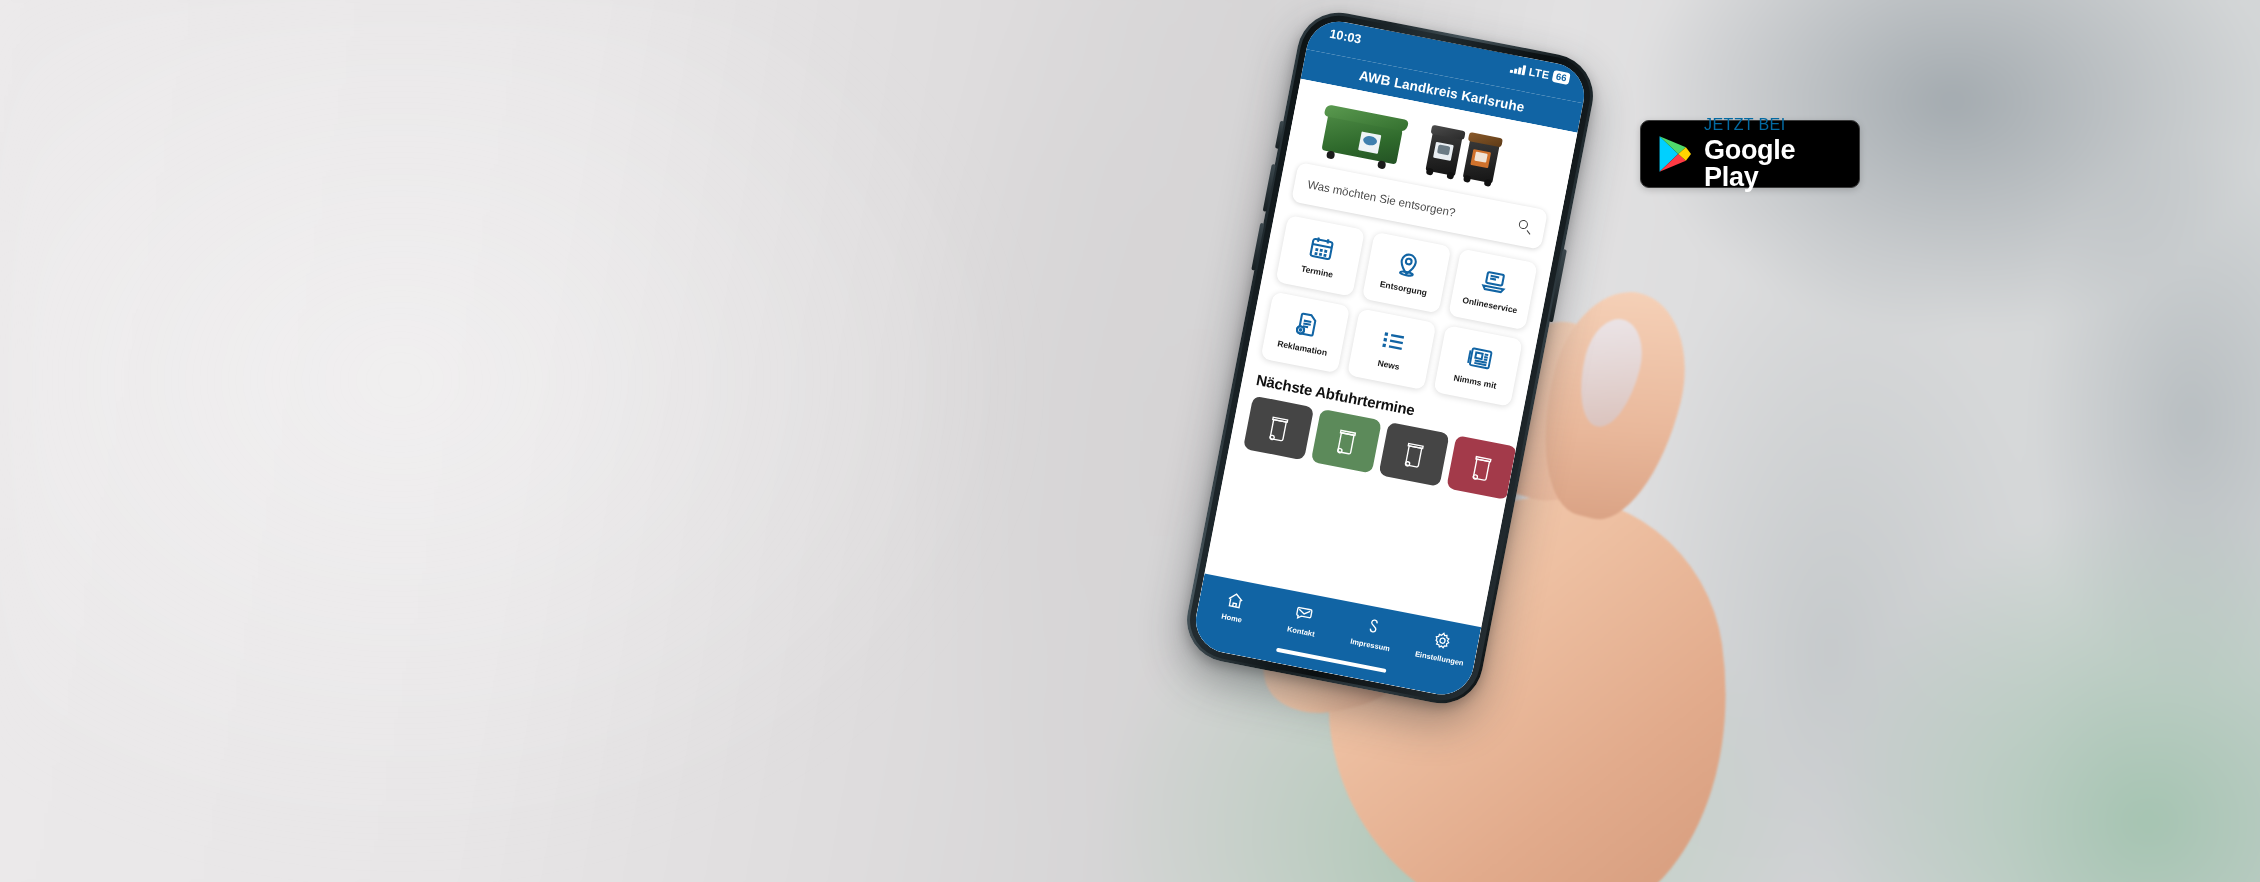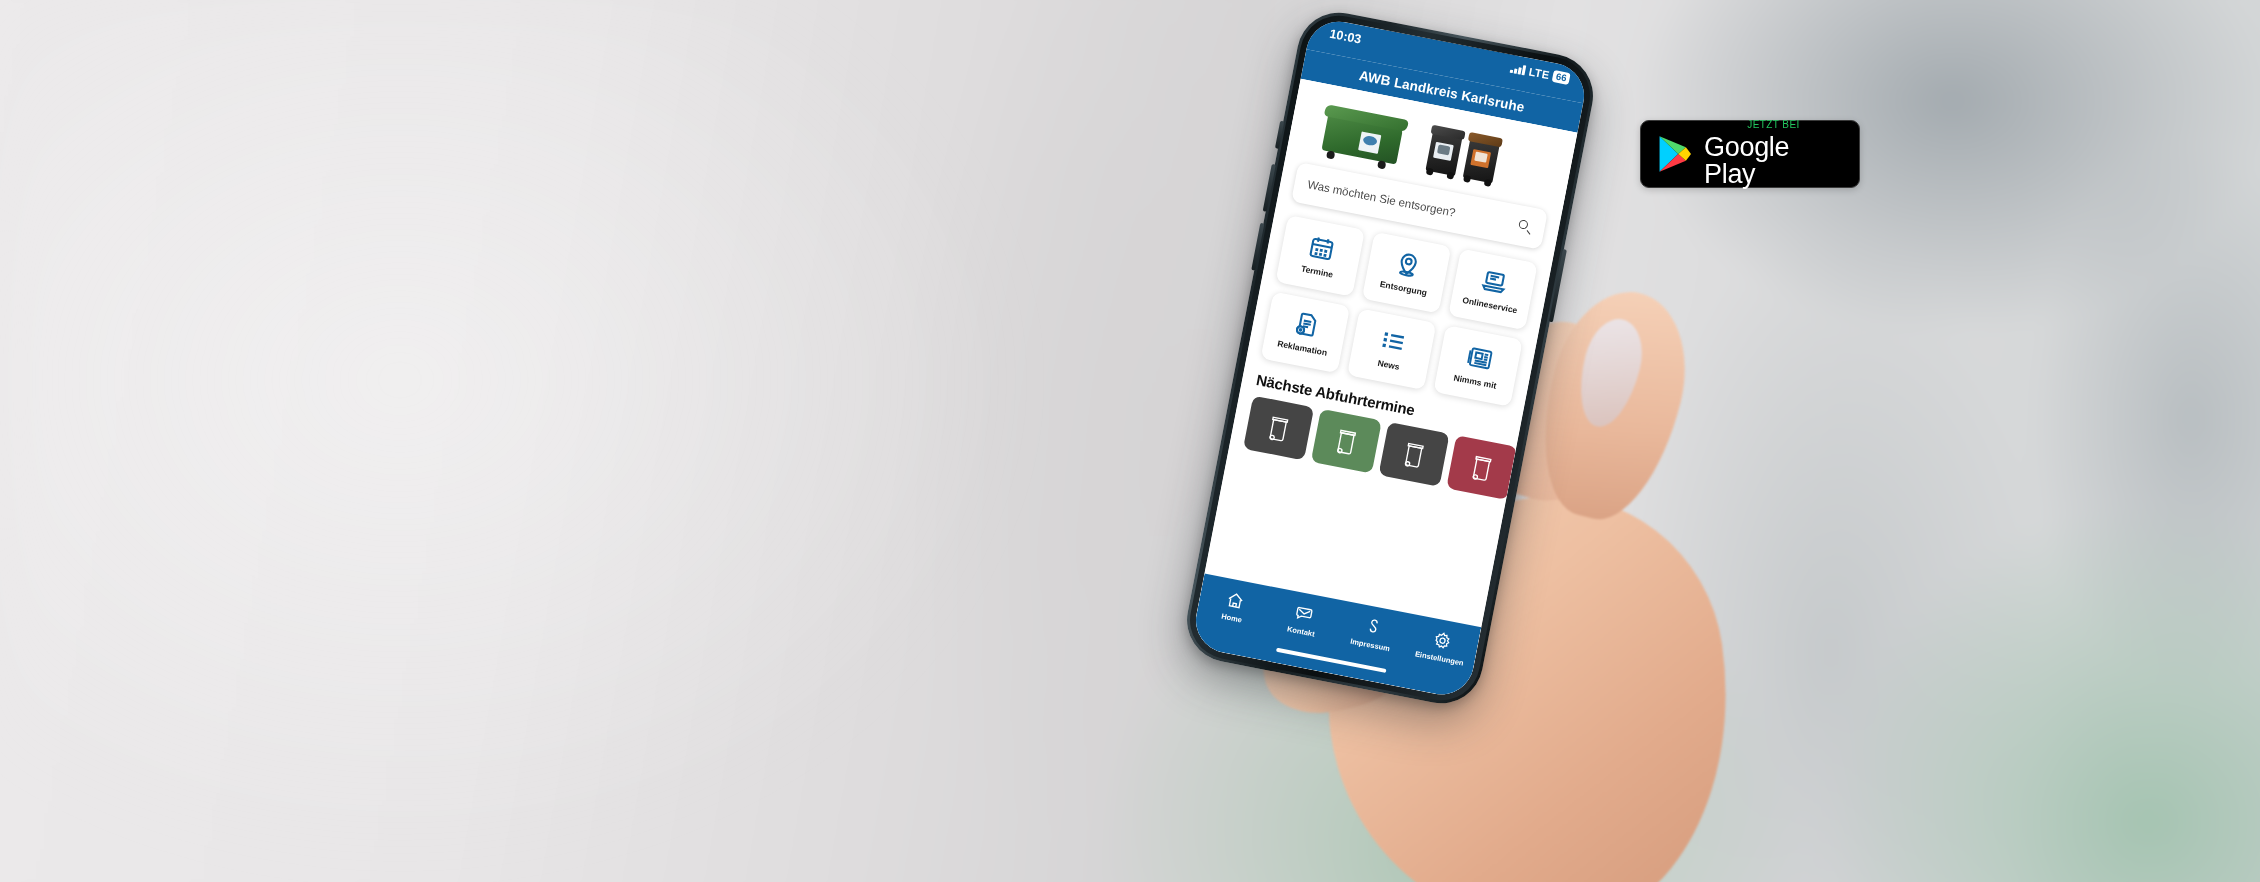--- a/index.html
+++ b/index.html
@@ -157,22 +157,22 @@
   .home-ind{position:absolute;left:50%;bottom:11px;transform:translateX(-50%);
     width:112px;height:4px;border-radius:3px;background:#fff;}
 
   
   .badges{position:absolute;left:1640px;top:120px;}
   .badge{width:220px;height:68px;background:#000;border-radius:9px;
     border:1px solid #3a3a3a;display:flex;align-items:center;gap:13px;
     padding:0 16px;box-sizing:border-box;margin-bottom:22px;
     box-shadow:0 2px 7px rgba(0,0,0,.18);}
   .badge .txt{display:flex;flex-direction:column;line-height:1;}
-  .badge .t1{color:#22c55e;font-size:10px;letter-spacing:.4px;margin-bottom:4px;text-align:center;}
-  .badge .t2{color:#fff;font-size:27px;font-weight:400;letter-spacing:-.3px;}
+  .badge .t1{color:#0369a1;font-size:16px;letter-spacing:.4px;margin-bottom:4px;}
+  .badge .t2{color:#fff;font-size:27px;font-weight:700;letter-spacing:-.3px;}
   .gp{width:34px;height:38px;flex:0 0 auto;}
   .apple{width:33px;height:40px;flex:0 0 auto;fill:#fff;}
 </style>
 </head>
 <body>
 
 <div class="stage">
 
   <div class="bg"></div>
   <div class="bg-soft"></div>

